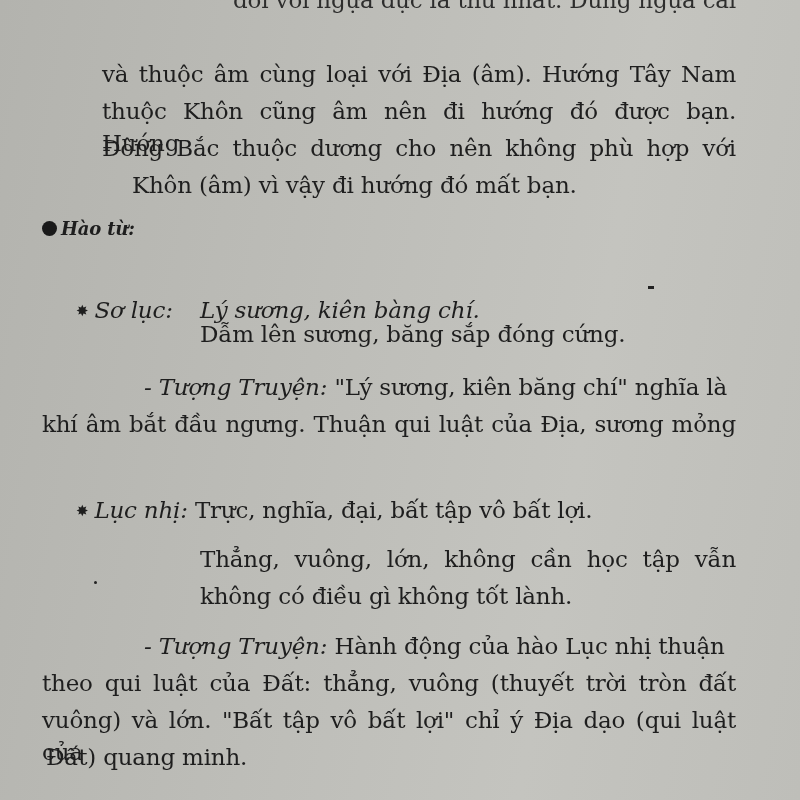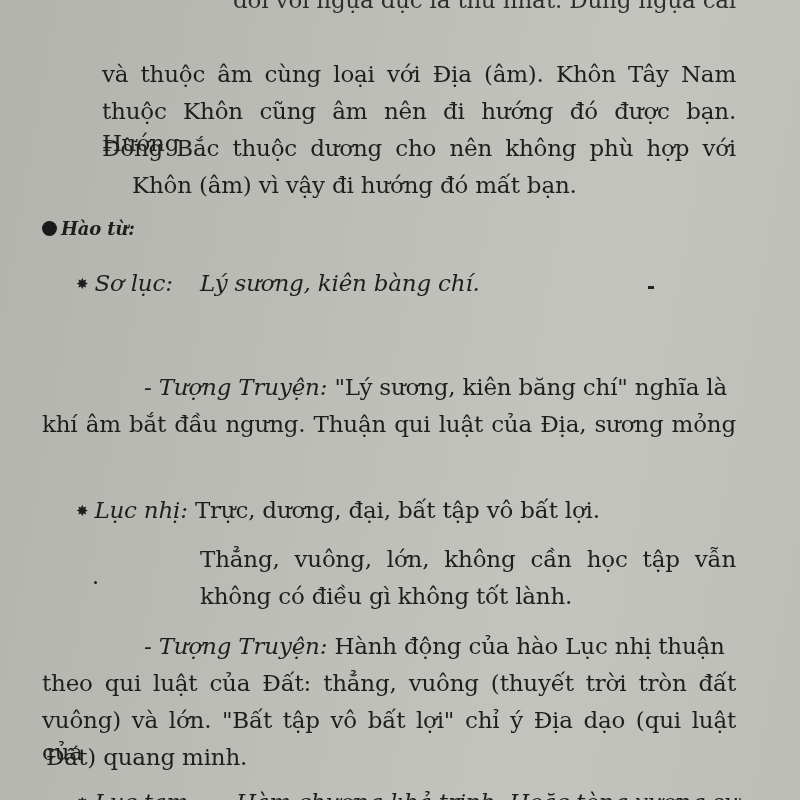--- a/index.html
+++ b/index.html
@@ -26,21 +26,21 @@
       white-space: nowrap;
       font-size: 23px;
       line-height: 32px;
       letter-spacing: -0.2px;
     }
     .justify {
       text-align: justify;
       text-align-last: justify;
       white-space: normal;
     }
-    .italic { font-style: italic; }
+    .italic { font-style: italic; margin-top: 27px; }
     .heading {
       font-weight: bold;
       font-style: italic;
       font-size: 18px;
     }
     .bullet-dot {
       display: inline-block;
       width: 15px; height: 15px;
       border-radius: 50%;
       background: #1a1a1a;
@@ -61,44 +61,45 @@
     }
   </style>
 </head>
 <body>
 
 <div class="page">
 
   <div class="line" style="left:148px; top:-16px; width:588px;">
     <span style="position:absolute; right:0; opacity:0.9;">đối với ngựa đực là thứ nhất. Dùng ngựa cái</span>
   </div>
-  <div class="line justify" style="left:102px; top:58px; width:634px;">và thuộc âm cùng loại với Địa (âm). Khôn Tây Nam</div>
+  <div class="line justify" style="left:102px; top:58px; width:634px;">và thuộc âm cùng loại với Địa (âm). Hướng Tây Nam</div>
   <div class="line justify" style="left:102px; top:95px; width:634px;">thuộc Khôn cũng âm nên đi hướng đó được bạn. Hướng</div>
   <div class="line justify" style="left:102px; top:132px; width:634px;">Đông Bắc thuộc dương cho nên không phù hợp với</div>
   <div class="line" style="left:102px; top:169px;margin-left:30px;">Khôn (âm) vì vậy đi hướng đó mất bạn.</div>
 
   <div class="line heading" style="left:42px; top:213px;">
     <span class="bullet-dot"></span><span>Hào từ:</span>
   </div>
 
   <div class="line italic" style="left:76px; top:267px;">
     <span class="bullet-star">✸</span><span>Sơ lục:</span>
   </div>
   <div class="line italic" style="left:200px; top:267px;">Lý sương, kiên bàng chí.</div>
   <div class="speck" style="left:648px; top:286px;"></div>
+  <div class="line" style="left:200px; top:318px;">Dẫm lên sương, băng sắp đóng cứng.</div>
 
   <div class="line" style="left:144px; top:371px; width:592px;">
     <span class="italic">- Tượng Truyện:</span>
     <span>"Lý sương, kiên băng chí" nghĩa là</span>
   </div>
   <div class="line justify" style="left:42px; top:408px; width:694px;">khí âm bắt đầu ngưng. Thuận qui luật của Địa, sương mỏng</div>
 
   <div class="line" style="left:76px; top:494px;">
     <span class="italic"><span class="bullet-star">✸</span><span>Lục nhị:</span></span>
-    <span>Trực, dương, đại, bất tập vô bất lợi.</span>
+    <span>Trực, nghĩa, đại, bất tập vô bất lợi.</span>
   </div>
   <div class="line justify" style="left:200px; top:543px; width:536px;">Thẳng, vuông, lớn, không cần học tập vẫn</div>
   <div class="line" style="left:200px; top:580px;">không có điều gì không tốt lành.</div>
   <div class="speck" style="left:94px; top:581px; width:3px; height:3px; border-radius:50%;"></div>
 
   <div class="line" style="left:144px; top:630px; width:592px;">
     <span class="italic">- Tượng Truyện:</span>
     <span>Hành động của hào Lục nhị thuận</span>
   </div>
   <div class="line justify" style="left:42px; top:667px; width:694px;">theo qui luật của Đất: thẳng, vuông (thuyết trời tròn đất</div>

